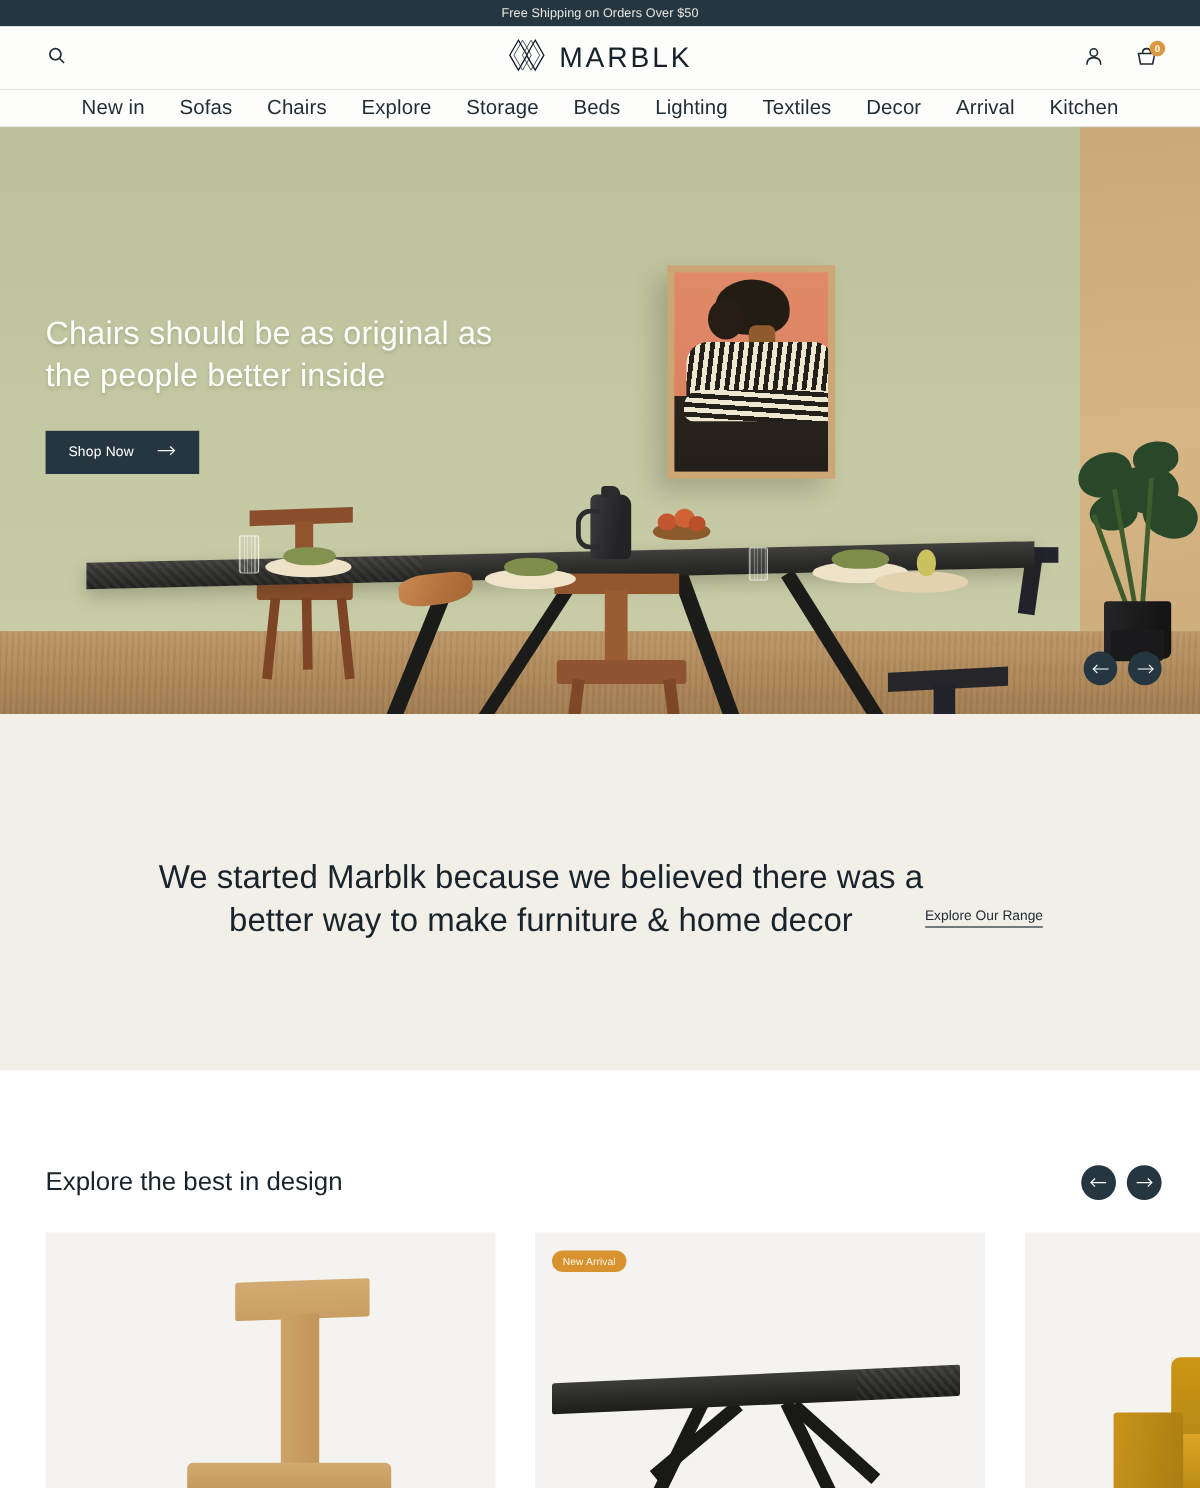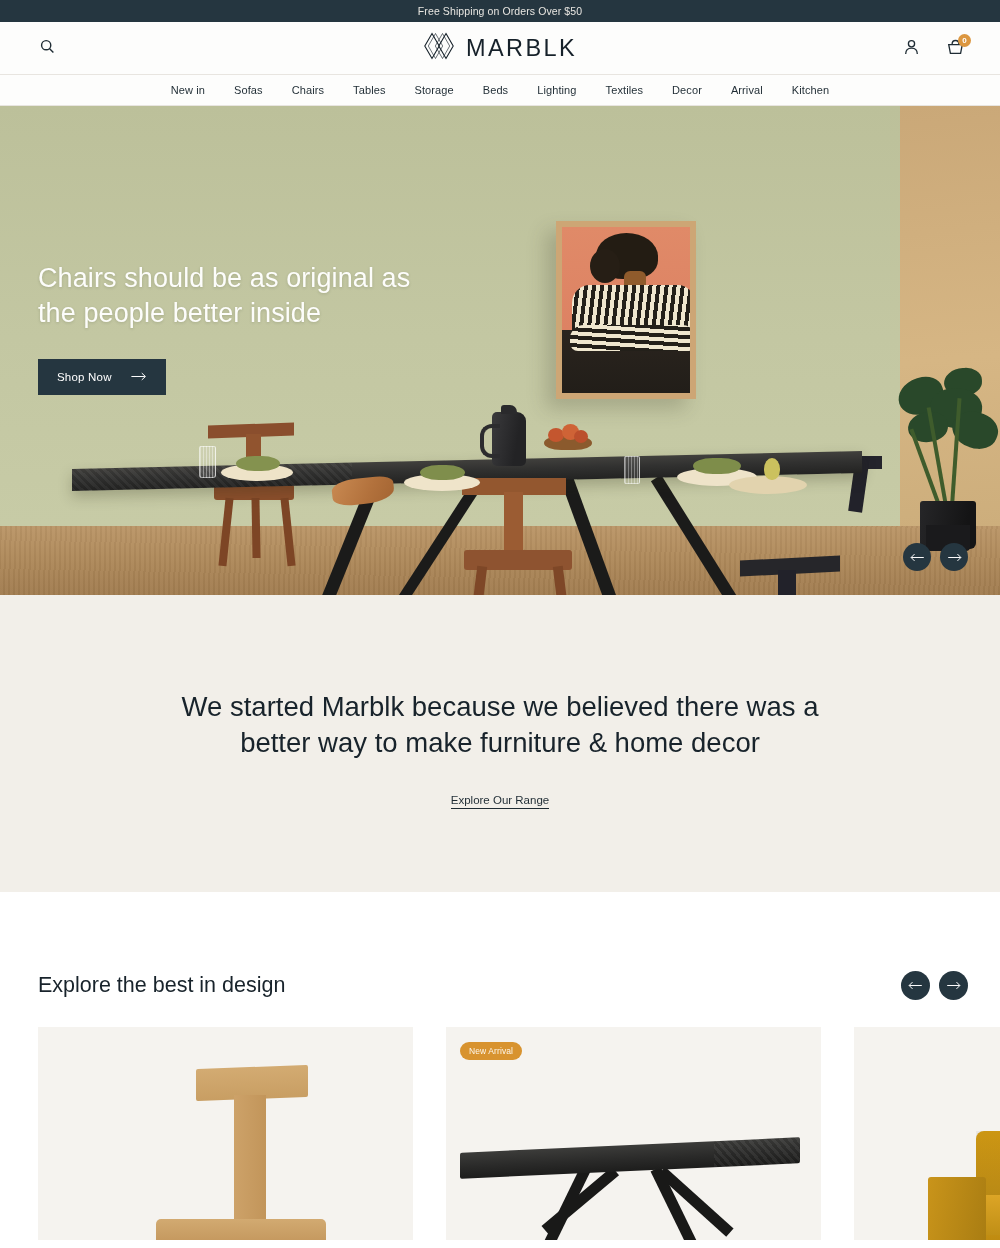--- a/index.html
+++ b/index.html
@@ -78,21 +78,21 @@
   .nav {
     height: 31px;
     background: #fdfdfc;
     border-bottom: 1px solid #e8e5e0;
     display: flex;
     align-items: center;
     justify-content: center;
     gap: 0;
   }
   .nav a {
-    font-size: 11px;
+    font-size: 17px;
     color: #1f2c34;
     text-decoration: none;
     padding: 0 14.5px;
     letter-spacing: .1px;
     white-space: nowrap;
   }
 
   
   .hero {
     position: relative;
@@ -317,21 +317,21 @@
     color: #fff;
     display: flex; align-items: center; justify-content: center;
     cursor: pointer;
   }
   .round-btn.lg { width: 29px; height: 29px; }
 
   
   .story {
     background: #f2efe9;
     height: 297px;
-    display: flex; flex-direction: column;
+    display: flex; flex-direction: row;
     align-items: center; justify-content: center;
     padding-top: 10px;
   }
   .story-h2 {
     font-size: 27.5px;
     line-height: 36px;
     font-weight: 400;
     text-align: center;
     color: #18232b;
     max-width: 640px;
@@ -466,21 +466,21 @@
       </span>
       <span class="cart-badge">0</span>
     </button>
   </div>
 </header>
 
 <nav class="nav">
   <a href="#">New in</a>
   <a href="#">Sofas</a>
   <a href="#">Chairs</a>
-  <a href="#">Tables</a>
+  <a href="#">Explore</a>
   <a href="#">Storage</a>
   <a href="#">Beds</a>
   <a href="#">Lighting</a>
   <a href="#">Textiles</a>
   <a href="#">Decor</a>
   <a href="#">Arrival</a>
   <a href="#">Kitchen</a>
 </nav>
 
 <section class="hero">

